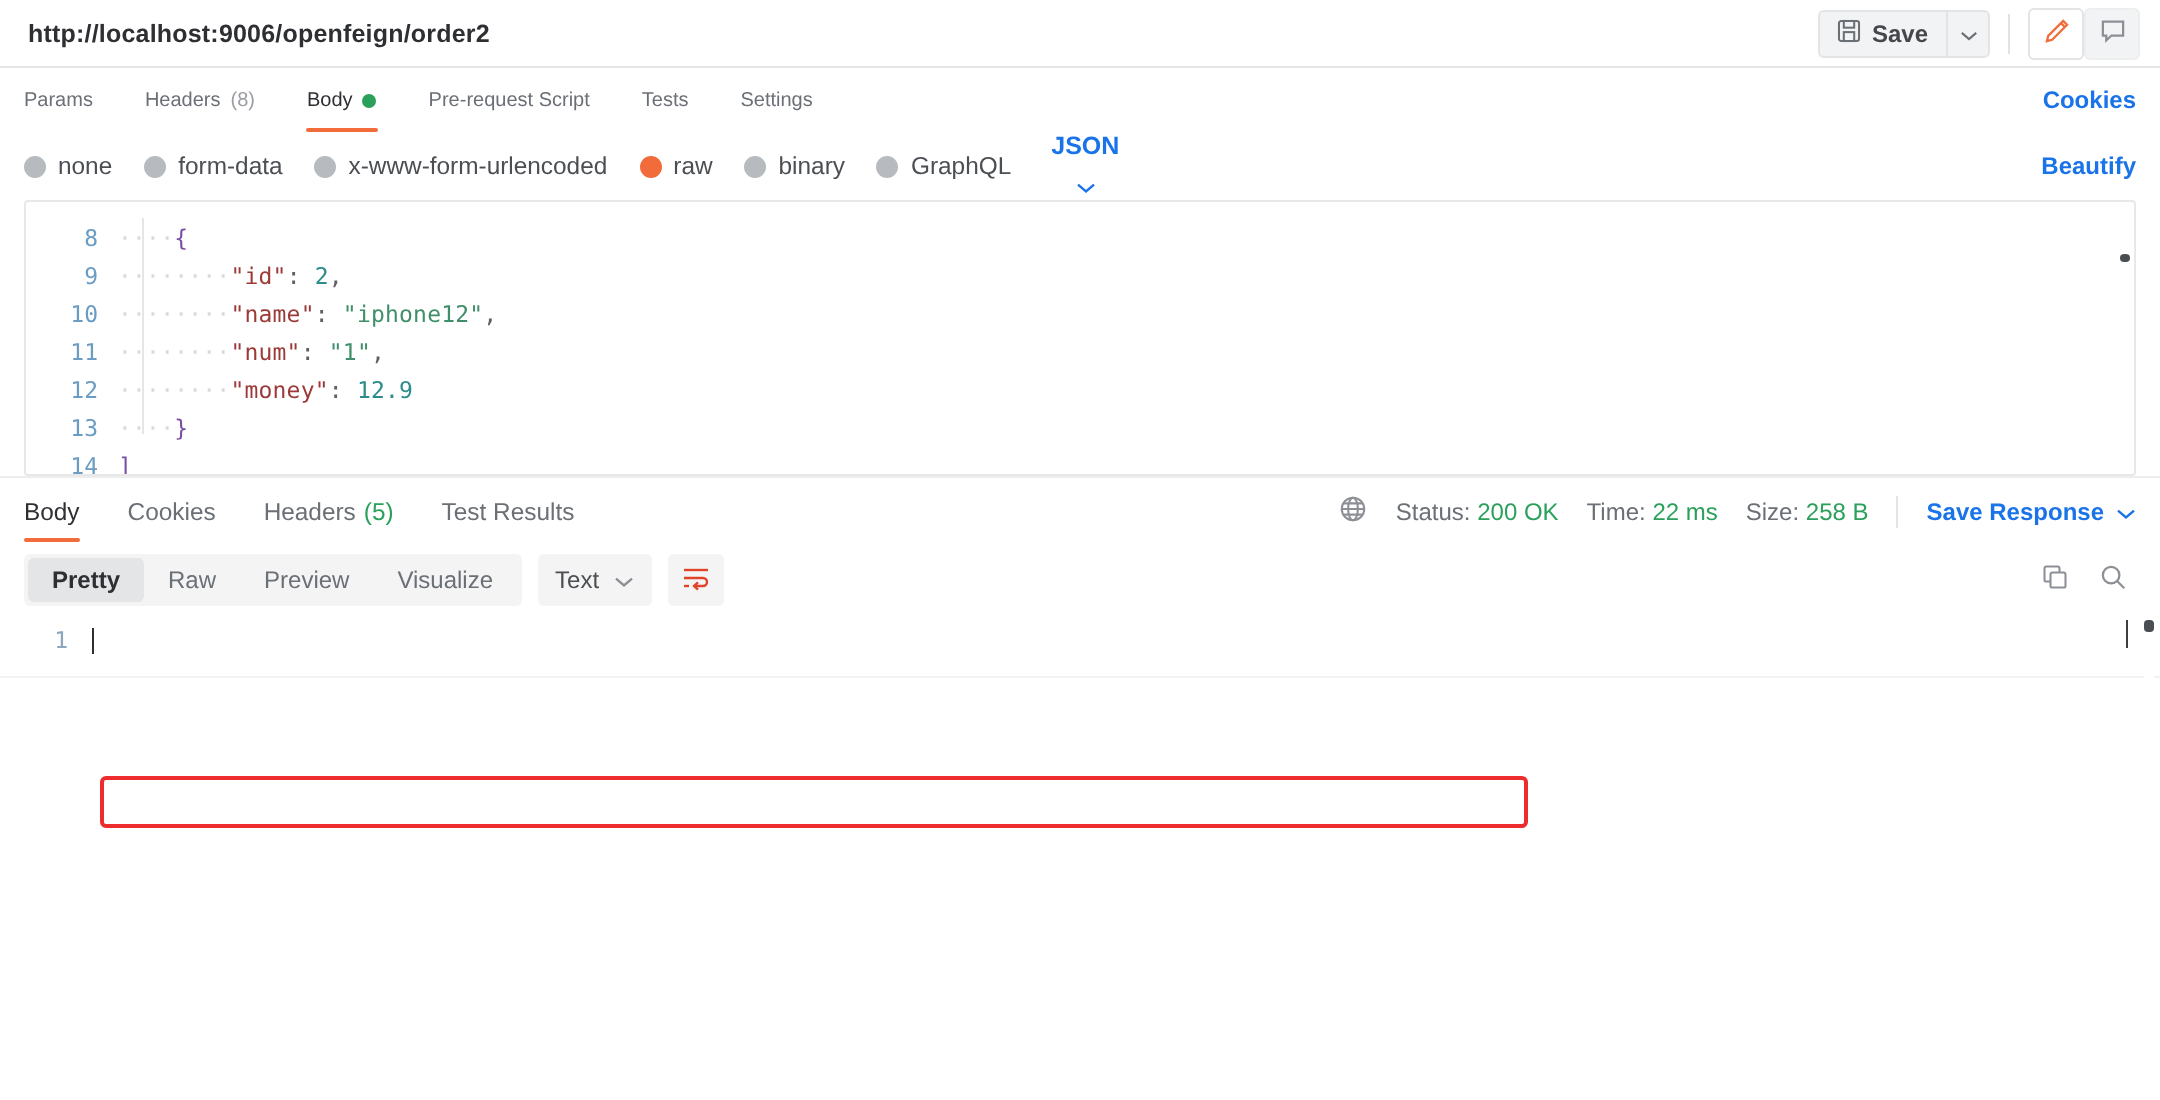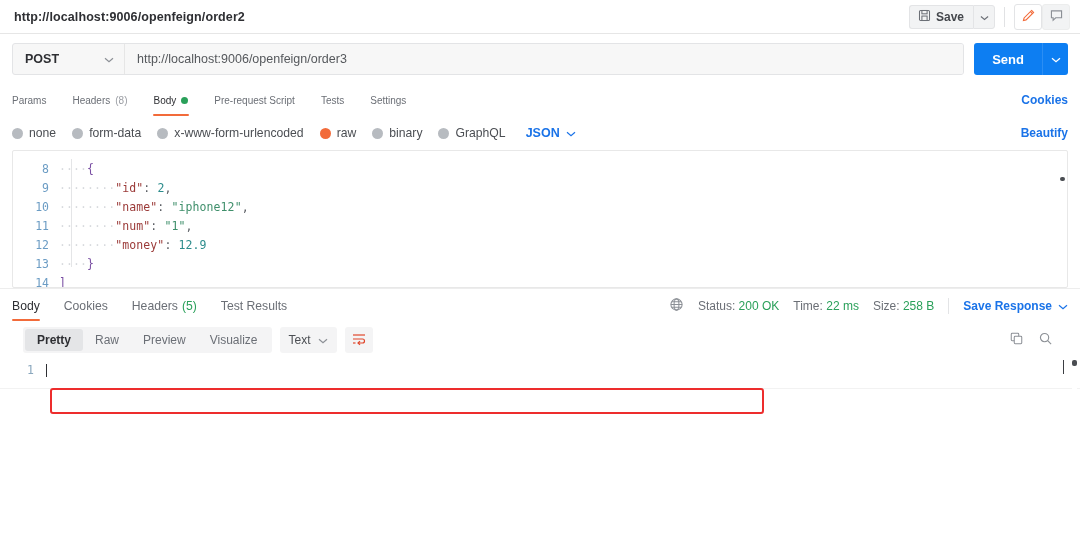--- a/index.html
+++ b/index.html
@@ -93,21 +93,21 @@
   .tabs-right { margin-left:auto; display:flex; align-items:center; }
 
   
   .bodyrow {
     height: 34px; min-height:34px; display:flex; align-items:center;
     padding: 0 12px 0 12px; gap: 0;
   }
   .radio-item { display:flex; align-items:center; gap:6px; margin-right: 16px; font-size:12.2px; color:#4b4e53; }
   .radio { width:11px; height:11px; border-radius:50%; background:#b7bbc0; display:inline-block; }
   .radio.on { background:#f26b3a; }
-  .json-sel { display:flex; align-items:center; gap:6px; color:#1a73e8; font-weight:bold; font-size:12.5px; margin-left: 4px;}
+  .json-sel { display:flex; align-items:center; gap:6px; color:#1a73e8; font-weight:bold; font-size:12.5px; margin-left: 4px; flex-direction: column;}
 
   
   .req-editor {
     position: relative;
     margin: 0 12px; height: 138px; min-height:138px;
     border: 1px solid #e8e8e8; border-radius: 2px;
     background: #fff; overflow: hidden;
     font-family: "DejaVu Sans Mono", monospace;
   }
   .code-line { display:flex; height: 19px; align-items:center; }
@@ -143,21 +143,21 @@
   .resp-tab.active::after {
     content:""; position:absolute; left:0; right:12px; bottom:2px; height:2px; background:#f26b3a; border-radius:1px;
   }
   .count-green { color:#2aa05a; }
   .resp-meta { margin-left:auto; display:flex; align-items:center; gap: 14px; font-size:12px; color:#6b6f76; }
   .meta-val { color:#2aa05a; }
   .meta-sep { width:1px; height:16px; background:#e3e4e6; }
 
   .resp-toolbar {
     height: 36px; min-height:36px; display:flex; align-items:center;
-    padding: 0 23px; gap: 0;
+    padding: 0 12px; gap: 0;
   }
   .seg { display:flex; align-items:center; background:#f4f4f5; border-radius:3px; padding: 2px; }
   .seg-item { height:22px; display:flex; align-items:center; padding: 0 12px; font-size:12px; color:#6b6f76; border-radius:3px;}
   .seg-item.active { background:#e4e5e7; color:#2e2f33; font-weight:bold; }
   .fmt-sel {
     height:26px; display:flex; align-items:center; gap:7px; padding: 0 9px; margin-left: 8px;
     background:#f4f4f5; border-radius:3px; font-size:12px; color:#4b4e53;
   }
   .wrap-btn {
     height:26px; width:28px; margin-left:8px; display:flex; align-items:center; justify-content:center;
@@ -229,44 +229,20 @@
       <div class="icon-btn shaded">
         <span>
           <svg width="15" height="15" viewBox="0 0 16 16" fill="none" stroke="#8c9096" stroke-width="1.2">
             <path d="M2.6 3 H13.4 V10.4 H7.2 L4.4 13 V10.4 H2.6 Z"></path>
           </svg>
         </span>
       </div>
     </div>
   </div>
 
-  <div class="urlrow">
-    <div class="urlbar">
-      <div class="method">
-        <span>POST</span>
-        <span>
-          <svg width="10" height="6" viewBox="0 0 10 6" fill="none" stroke="#8c9096" stroke-width="1.2">
-            <path d="M1 1.3 L5 4.7 L9 1.3"></path>
-          </svg>
-        </span>
-      </div>
-      <div class="url-input" placeholder="Enter request URL">http://localhost:9006/openfeign/order3</div>
-    </div>
-
-    <div class="send-group">
-      <div class="send-btn">Send</div>
-      <div class="send-caret">
-        <span>
-          <svg width="10" height="6" viewBox="0 0 10 6" fill="none" stroke="#ffffff" stroke-width="1.3">
-            <path d="M1 1.3 L5 4.7 L9 1.3"></path>
-          </svg>
-        </span>
-      </div>
-    </div>
-  </div>
 
   <div class="reqtabs">
     <div class="rtab">
       <span>Params</span>
     </div>
     <div class="rtab">
       <span>Headers</span>
       <span class="count-muted">(8)</span>
     </div>
     <div class="rtab active">

